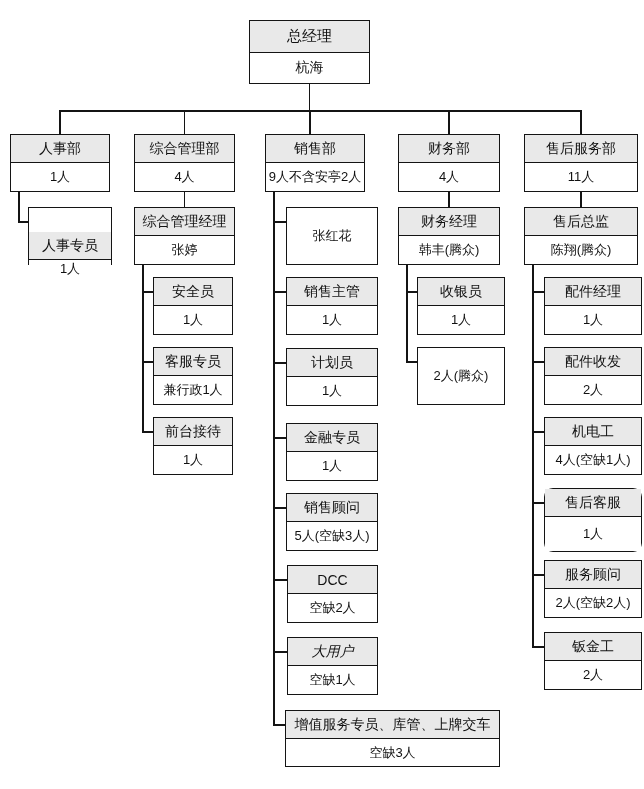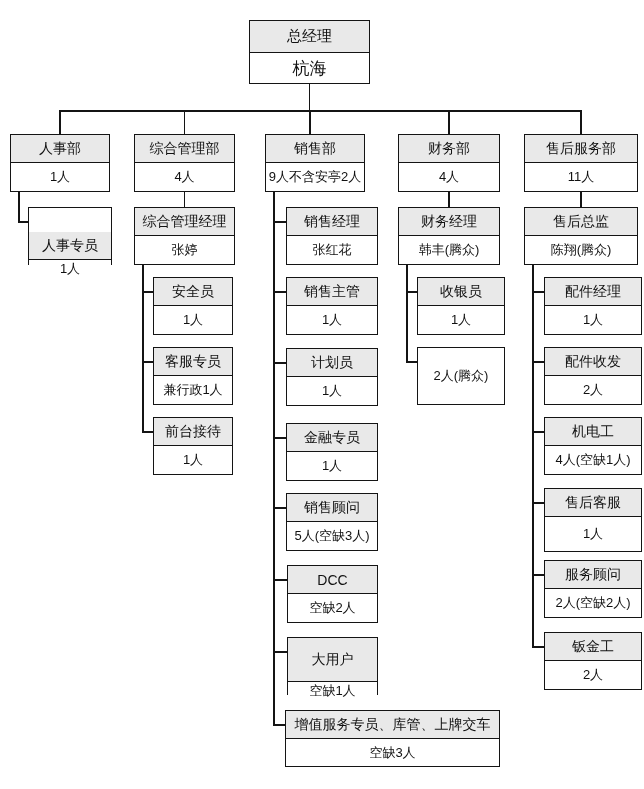--- a/index.html
+++ b/index.html
@@ -41,21 +41,21 @@
     background:var(--body-fill);
   }
   .ln{position:absolute;background:var(--border);}
 </style>
 </head>
 <body>
 
 <div class="stage">
     <div class="node" style="left: 249px; top: 20px; width: 121px; height: 64px;">
       <div class="hd" style="height: 32px; font-size: 15px;">总经理</div>
-      <div class="bd" style="font-size: 17px;">杭海</div>
+      <div class="bd" style="font-size: 14px;">杭海</div>
     </div>
     <div class="node" style="left: 10px; top: 134px; width: 100px; height: 58px;">
       <div class="hd" style="height: 28px;">人事部</div>
       <div class="bd">1人</div>
     </div>
     <div class="node" style="left: 134px; top: 134px; width: 101px; height: 58px;">
       <div class="hd" style="height: 28px;">综合管理部</div>
       <div class="bd">4人</div>
     </div>
     <div class="node" style="left: 265px; top: 134px; width: 100px; height: 58px;">
@@ -84,21 +84,20 @@
     </div>
     <div class="node" style="left: 153px; top: 347px; width: 80px; height: 58px;">
       <div class="hd" style="height: 28px;">客服专员</div>
       <div class="bd">兼行政1人</div>
     </div>
     <div class="node" style="left: 153px; top: 417px; width: 80px; height: 58px;">
       <div class="hd" style="height: 28px;">前台接待</div>
       <div class="bd">1人</div>
     </div>
     <div class="node" style="left: 286px; top: 207px; width: 92px; height: 58px;">
-      <div class="hd" style="height: 28px;">销售经理</div>
       <div class="bd">张红花</div>
     </div>
     <div class="node" style="left: 286px; top: 277px; width: 92px; height: 58px;">
       <div class="hd" style="height: 28px;">销售主管</div>
       <div class="bd">1人</div>
     </div>
     <div class="node" style="left: 286px; top: 348px; width: 92px; height: 58px;">
       <div class="hd" style="height: 28px;">计划员</div>
       <div class="bd">1人</div>
     </div>
@@ -108,21 +107,21 @@
     </div>
     <div class="node" style="left: 286px; top: 493px; width: 92px; height: 58px;">
       <div class="hd" style="height: 28px;">销售顾问</div>
       <div class="bd">5人(空缺3人)</div>
     </div>
     <div class="node" style="left: 287px; top: 565px; width: 91px; height: 58px;">
       <div class="hd" style="height: 28px;">DCC</div>
       <div class="bd">空缺2人</div>
     </div>
     <div class="node" style="left: 287px; top: 637px; width: 91px; height: 58px;">
-      <div class="hd" style="height: 44px;">大用户</div>
+      <div class="hd" style="height: 28px; font-style: italic;">大用户</div>
       <div class="bd">空缺1人</div>
     </div>
     <div class="node" style="left: 285px; top: 710px; width: 215px; height: 57px;">
       <div class="hd" style="height: 28px;">增值服务专员、库管、上牌交车</div>
       <div class="bd">空缺3人</div>
     </div>
     <div class="node" style="left: 398px; top: 207px; width: 102px; height: 58px;">
       <div class="hd" style="height: 28px;">财务经理</div>
       <div class="bd">韩丰(腾众)</div>
     </div>
@@ -142,21 +141,21 @@
       <div class="bd">1人</div>
     </div>
     <div class="node" style="left: 544px; top: 347px; width: 98px; height: 58px;">
       <div class="hd" style="height: 28px;">配件收发</div>
       <div class="bd">2人</div>
     </div>
     <div class="node" style="left: 544px; top: 417px; width: 98px; height: 58px;">
       <div class="hd" style="height: 28px;">机电工</div>
       <div class="bd">4人(空缺1人)</div>
     </div>
-    <div class="node" style="left: 544px; top: 488px; width: 98px; height: 64px;">
+    <div class="node" style="left: 544px; top: 488px; width: 98px; height: 64px; border-radius: 9px;">
       <div class="hd" style="height: 28px;">售后客服</div>
       <div class="bd">1人</div>
     </div>
     <div class="node" style="left: 544px; top: 560px; width: 98px; height: 58px;">
       <div class="hd" style="height: 28px;">服务顾问</div>
       <div class="bd">2人(空缺2人)</div>
     </div>
     <div class="node" style="left: 544px; top: 632px; width: 98px; height: 58px;">
       <div class="hd" style="height: 28px;">钣金工</div>
       <div class="bd">2人</div>

